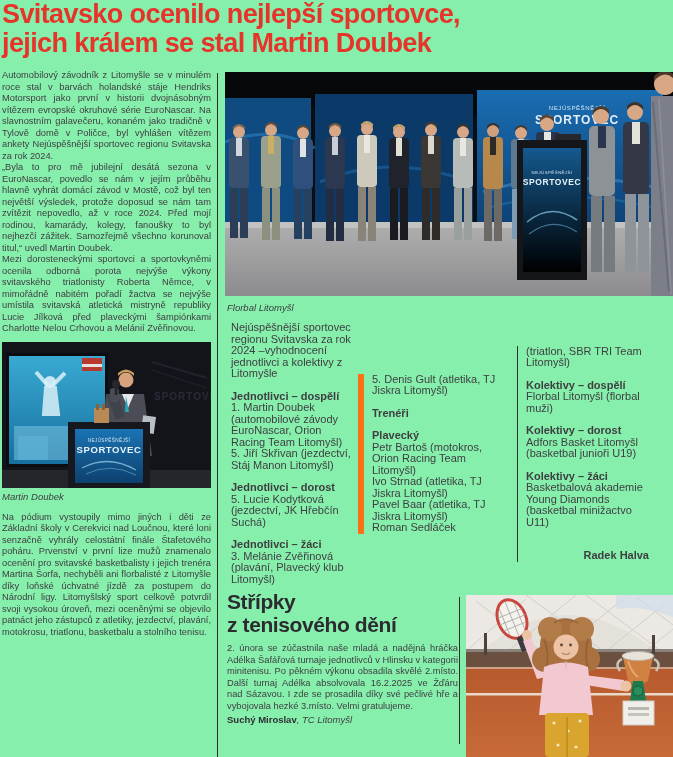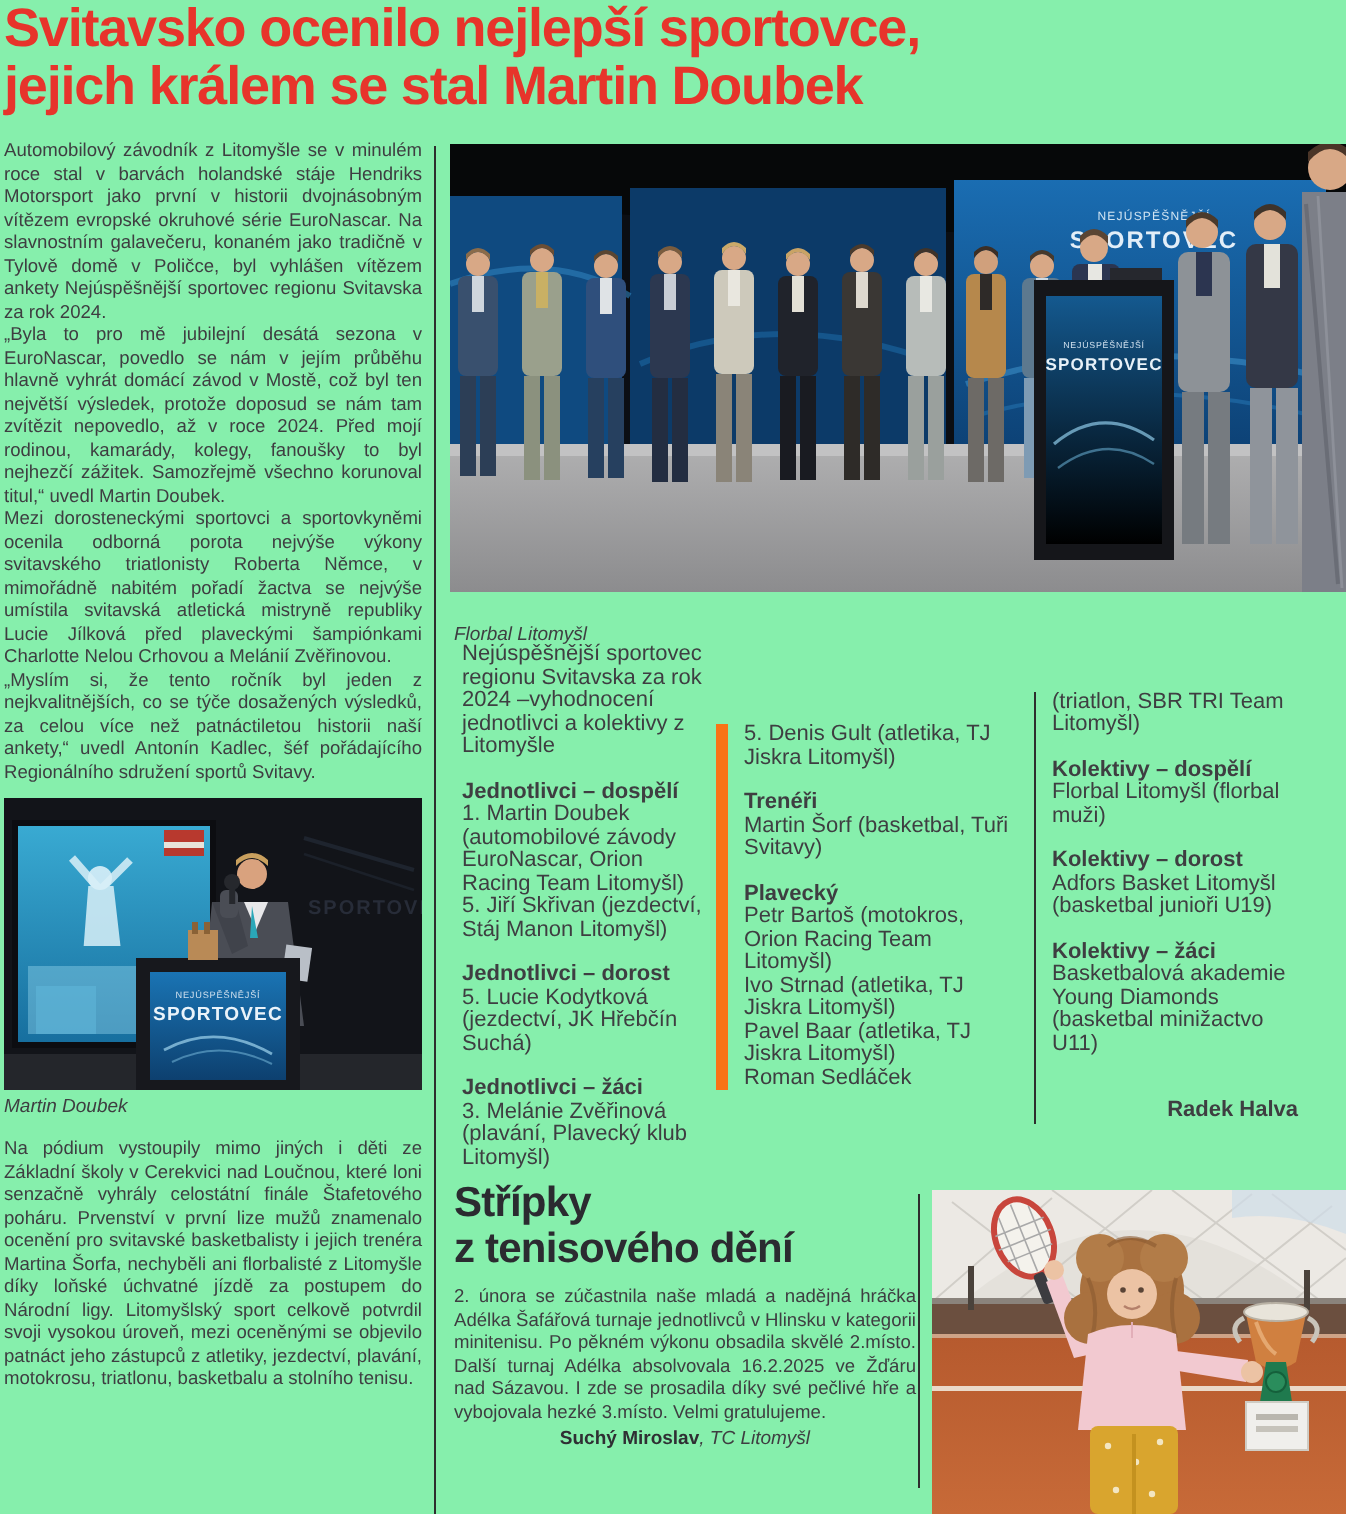--- a/index.html
+++ b/index.html
@@ -16,55 +16,54 @@
 
   .rule-v{position:absolute;width:1px;background:#2e2e2e;}
   .main-rule{left:217px;top:73px;height:684px;}
   .tennis-rule{left:459px;top:597px;height:147px;}
 
   .photo{display:block;}
   .doubek-photo{margin-top:7px;}
   .left-col .closing{margin-top:9px;}
 
   .stage-photo{position:absolute;left:225px;top:72px;}
-  .stage-caption{position:absolute;left:227px;top:309px;}
+  .stage-caption{position:absolute;left:227px;top:299px;}
 
   .results{position:absolute;left:231px;top:322px;width:442px;display:flex;align-items:center;
            font-size:11px;line-height:11.5px;}
   .rcol{box-sizing:border-box;}
   .col-a{width:127px;padding-right:7px;}
   .col-b{width:159px;border-left:6px solid #f97316;padding:0 8px;}
   .col-c{width:132px;border-left:1px solid #2e2e2e;padding-left:8px;}
   .r-intro{margin:0;}
   .rblock{margin-top:11px;}
   .rblock.first{margin-top:0;}
   .rhead{font-weight:bold;}
   .r-author{font-weight:bold;text-align:right;margin-top:22px;}
 
   .tennis{position:absolute;left:227px;top:591px;width:231px;}
   .tennis h2{margin:0 0 7px 0;color:#2b2b30;font-size:21px;line-height:22.5px;font-weight:bold;letter-spacing:-0.4px;}
   .tennis p{margin:0;font-size:9.3px;line-height:11.6px;text-align:justify;}
-  .sig{margin-top:1px;font-size:9.5px;text-align:center;}
+  .sig{margin-top:1px;font-size:9.5px;text-align:left;}
   .sig b{font-weight:bold;color:#2f2f33;}
   .sig i{font-style:italic;}
 
   .girl-photo{position:absolute;left:466px;top:595px;}
 </style>
 </head>
 <body>
 
 <div class="page">
 
   <h1 class="headline"><span>Svitavsko ocenilo nejlepší sportovce,</span><br><span>jejich králem se stal Martin Doubek</span></h1>
 
   <div class="left-col">
     <p>Automobilový závodník z Litomyšle se v minulém roce stal v barvách holandské stáje Hendriks Motorsport jako první v historii dvojnásobným vítězem evropské okruhové série EuroNascar. Na slavnostním galavečeru, konaném jako tradičně v Tylově domě v Poličce, byl vyhlášen vítězem ankety Nejúspěšnější sportovec regionu Svitavska za rok 2024.</p>
     <p>„Byla to pro mě jubilejní desátá sezona v EuroNascar, povedlo se nám v jejím průběhu hlavně vyhrát domácí závod v Mostě, což byl ten největší výsledek, protože doposud se nám tam zvítězit nepovedlo, až v roce 2024. Před mojí rodinou, kamarády, kolegy, fanoušky to byl nejhezčí zážitek. Samozřejmě všechno korunoval titul,“ uvedl Martin Doubek.</p>
     <p>Mezi dorosteneckými sportovci a sportovkyněmi ocenila odborná porota nejvýše výkony svitavského triatlonisty Roberta Němce, v mimořádně nabitém pořadí žactva se nejvýše umístila svitavská atletická mistryně republiky Lucie Jílková před plaveckými šampiónkami Charlotte Nelou Crhovou a Melánií Zvěřinovou.</p>
-    <p>„Myslím si, že tento ročník byl jeden z nejkvalitnějších, co se týče dosažených výsledků, za celou více než patnáctiletou historii naší ankety,“ uvedl Antonín Kadlec, šéf pořádajícího Regionálního sdružení sportů Svitavy.</p>
 
     <svg class="photo doubek-photo" width="209" height="146" viewBox="0 0 209 146">
       <defs>
         <linearGradient id="scr1" x1="0" y1="0" x2="0" y2="1">
           <stop offset="0" stop-color="#39aad2"></stop>
             <stop offset="1" stop-color="#176f9f"></stop>
         </linearGradient>
         <linearGradient id="pod1" x1="0" y1="0" x2="0" y2="1">
           <stop offset="0" stop-color="#1a74b4"></stop>
             <stop offset="1" stop-color="#0d406f"></stop>
@@ -289,21 +288,20 @@
         <div class="ritem">3. Melánie Zvěřinová (plavání, Plavecký klub Litomyšl)</div>
       </div>
     </div>
 
     <div class="rcol col-b">
       <div class="rblock first">
         <div class="ritem">5. Denis Gult (atletika, TJ Jiskra Litomyšl)</div>
       </div>
       <div class="rblock">
         <div class="rhead">Trenéři</div>
-        <div class="ritem">Martin Šorf (basketbal, Tuři Svitavy)</div>
       </div>
       <div class="rblock">
         <div class="rhead">Plavecký</div>
         <div class="ritem">Petr Bartoš (motokros, Orion Racing Team Litomyšl)</div>
         <div class="ritem">Ivo Strnad (atletika, TJ Jiskra Litomyšl)</div>
         <div class="ritem">Pavel Baar (atletika, TJ Jiskra Litomyšl)</div>
         <div class="ritem">Roman Sedláček</div>
       </div>
     </div>
 

